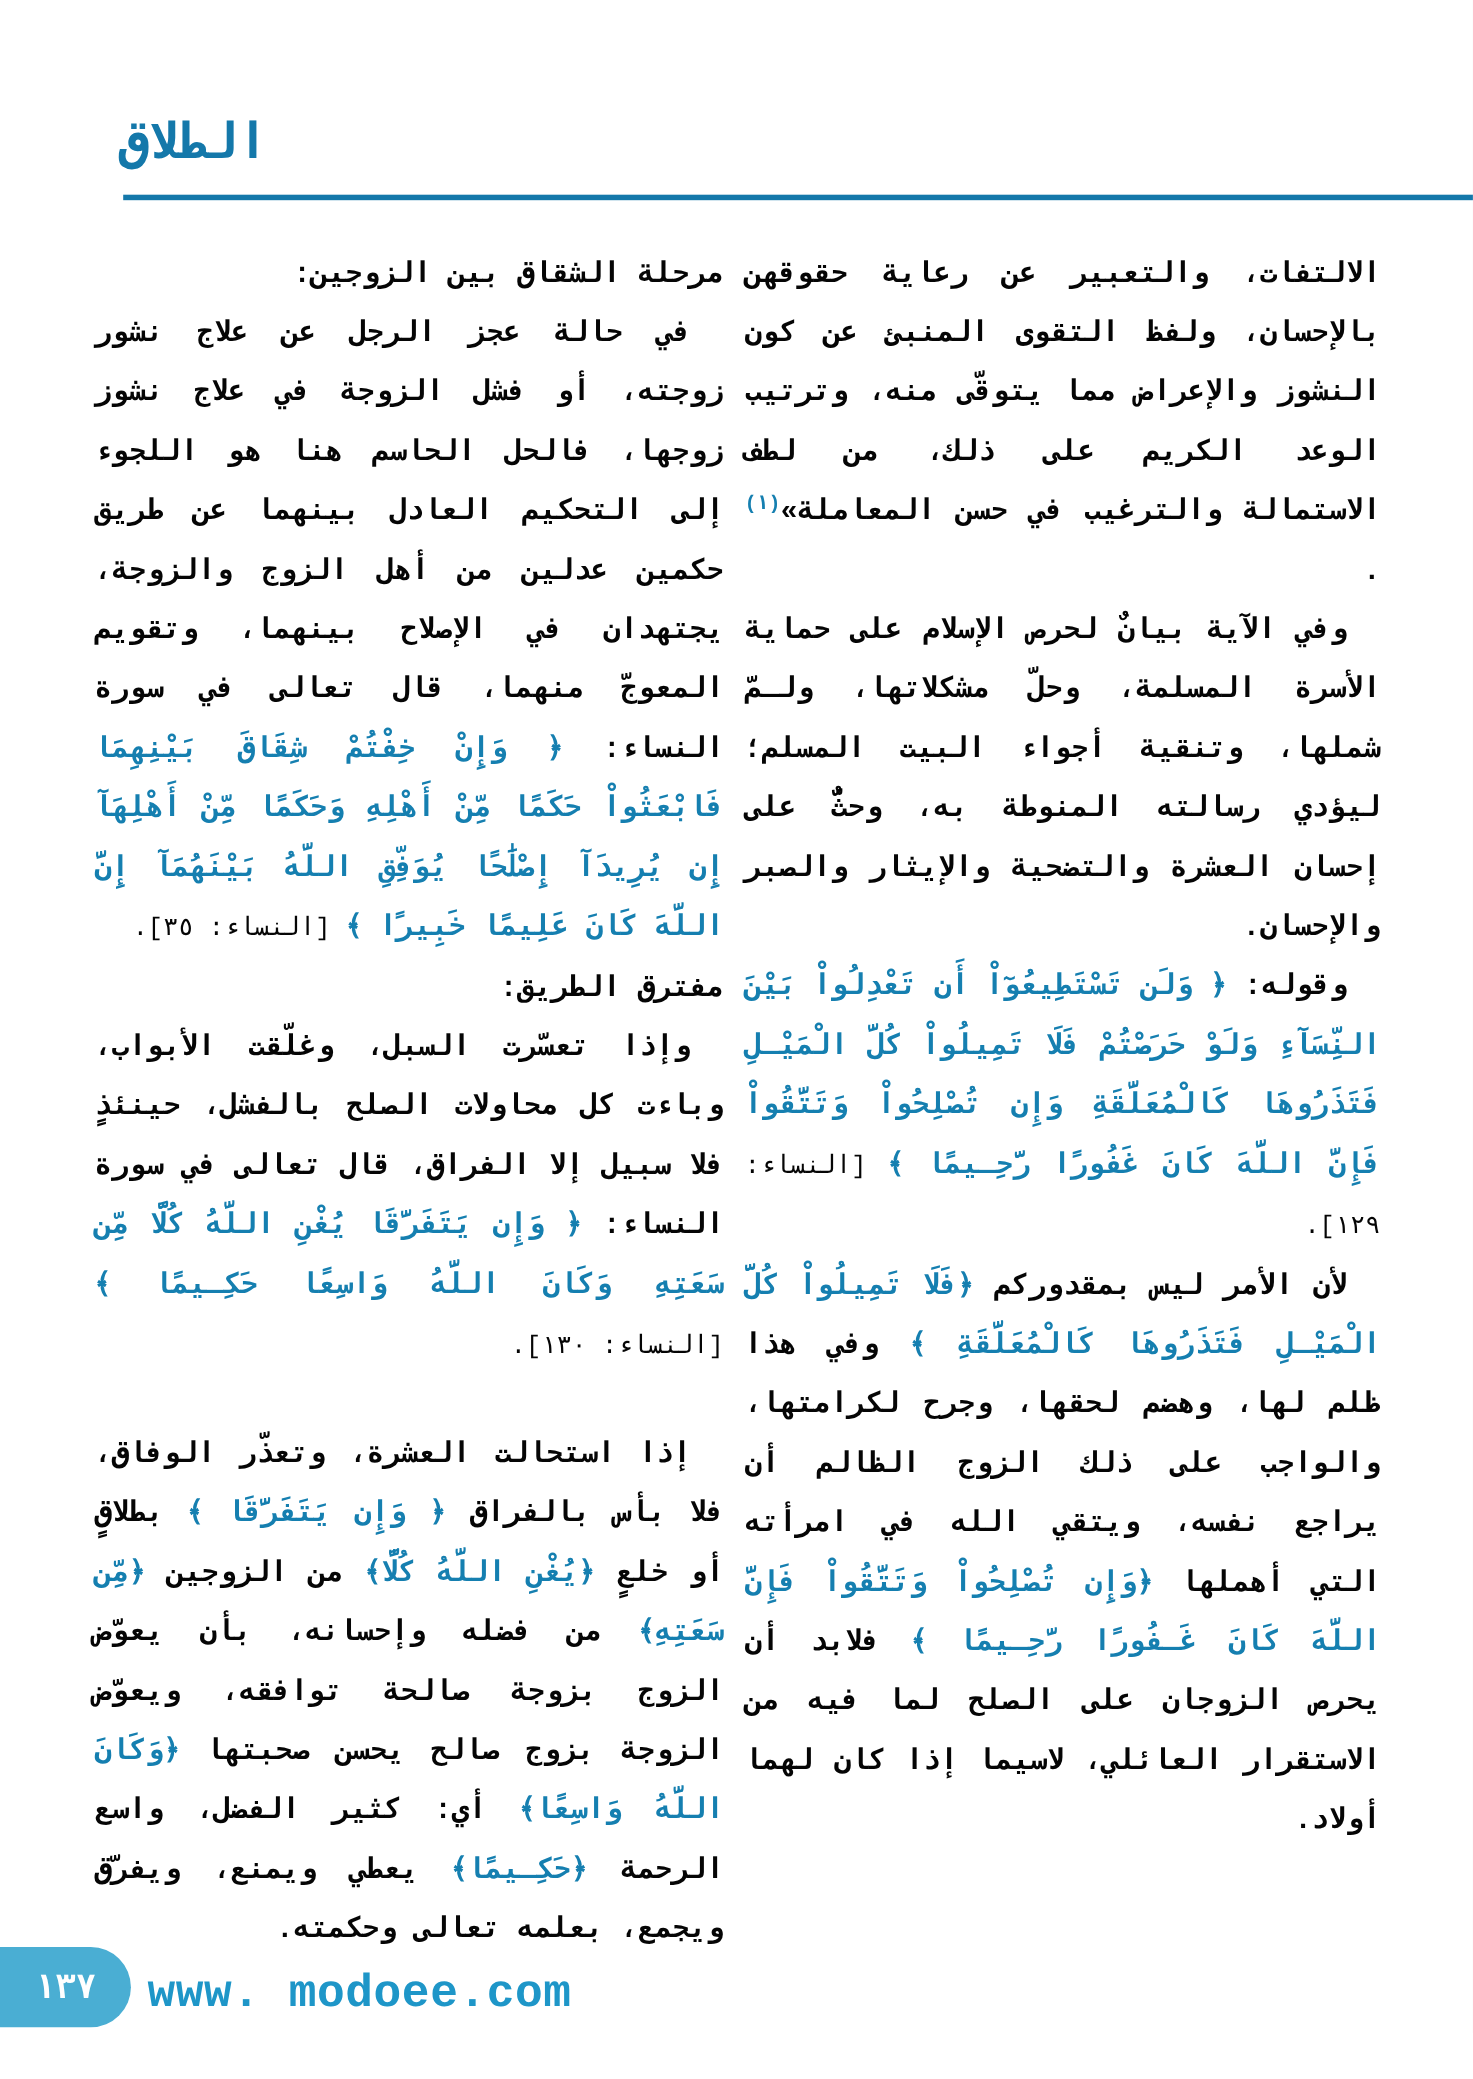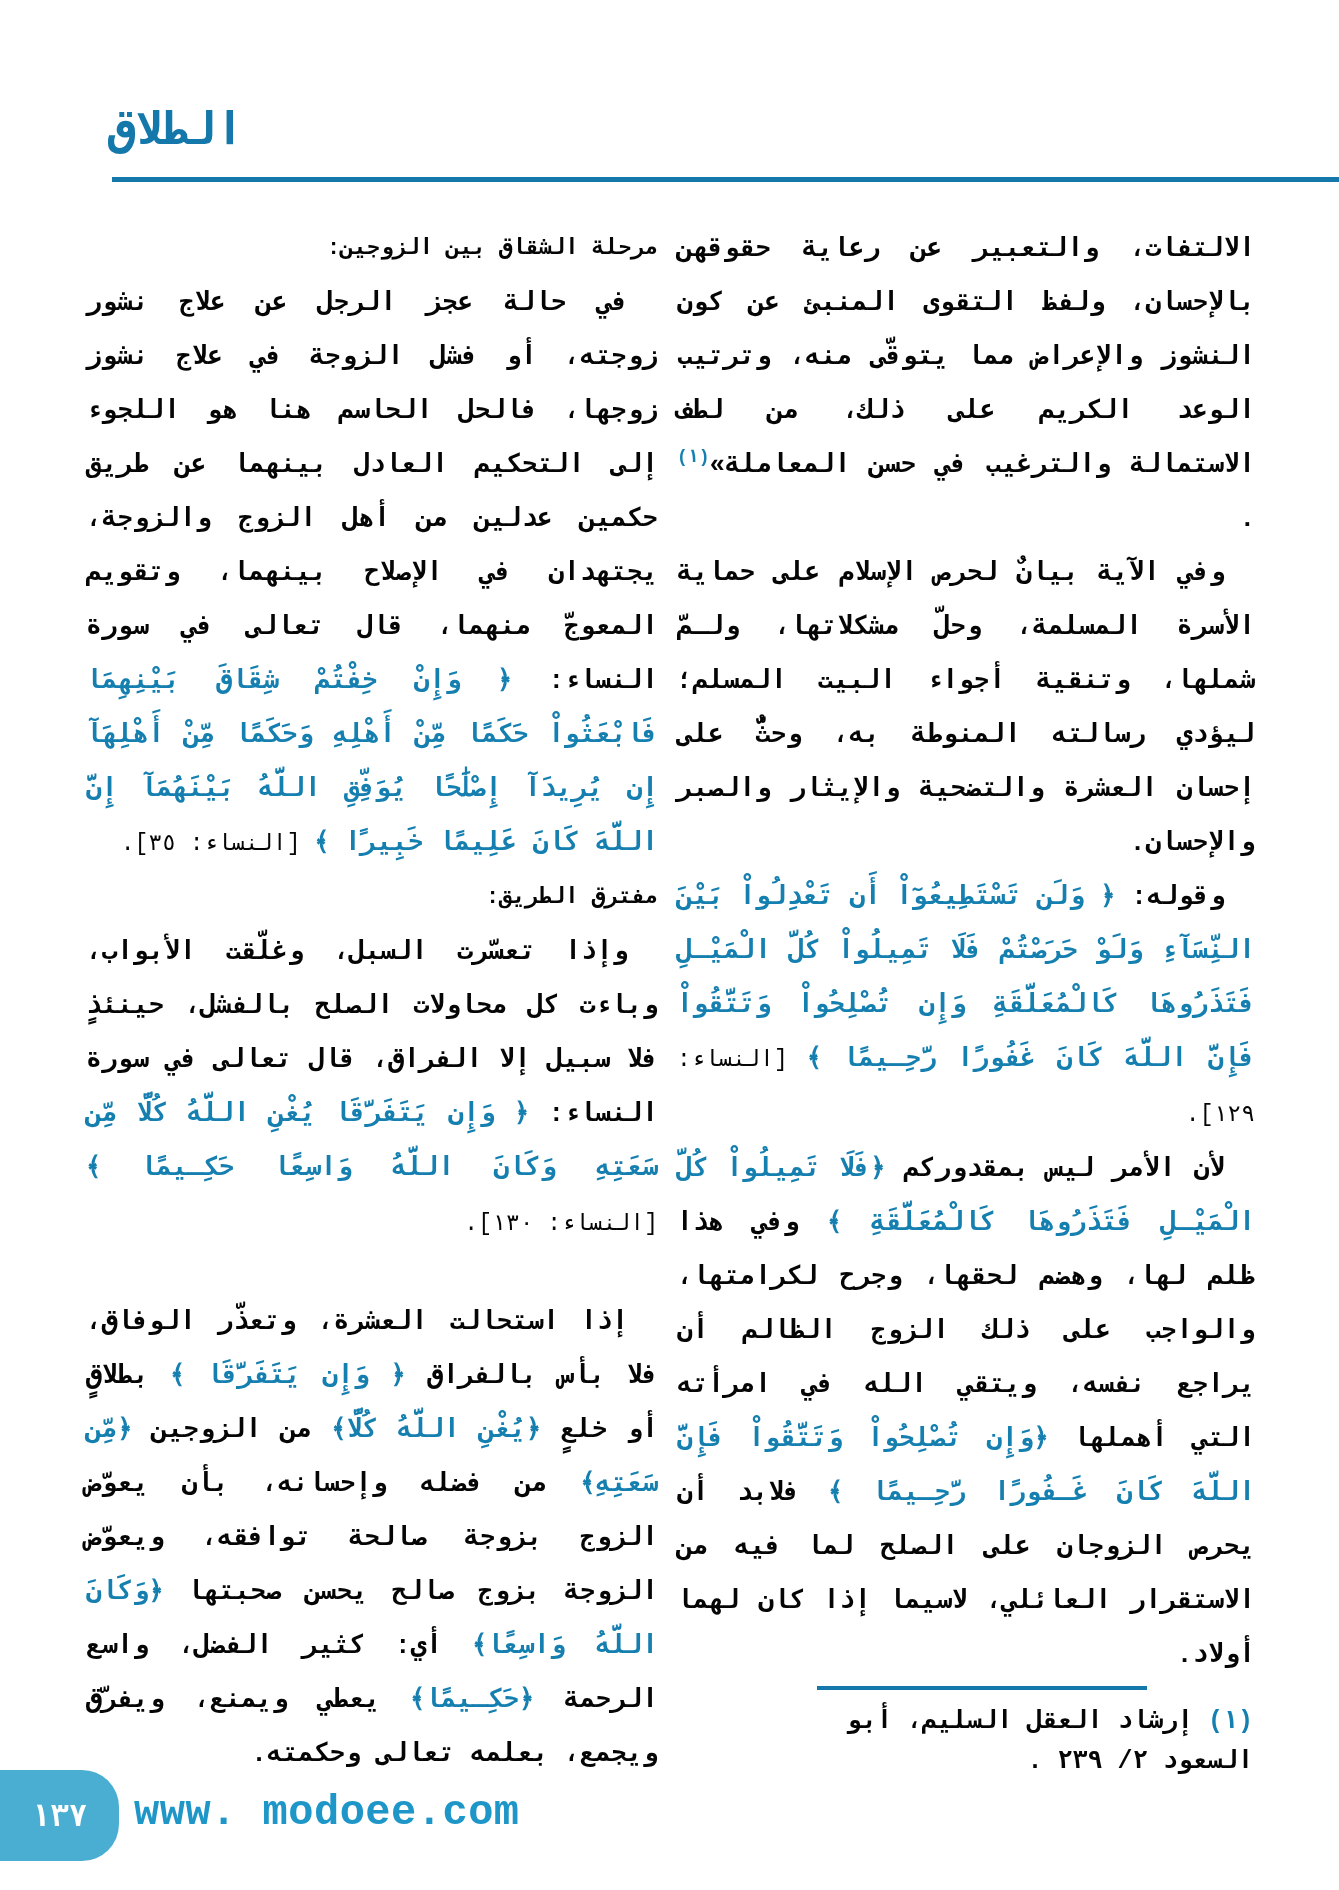--- a/index.html
+++ b/index.html
@@ -41,21 +41,21 @@
     font-size:26px;
     line-height:54px;
     font-weight:bold;
     color:var(--ink);
   }
   .col-right{right:84px;width:578px;}
   .col-left{left:86px;width:572px;}
   .column p{margin:0;}
   .column p.indent{text-indent:30px;}
   .column p.gap-before{margin-top:44px;}
-  .column p.heading{font-size:22px;}
+  .column p.heading{font-size:26px;}
   .quran{color:var(--quran);}
   .ref{font-weight:normal;font-size:23px;}
   .fn-mark{
     color:var(--quran);
     font-size:18px;
     vertical-align:super;
     line-height:0;
   }
   .footnote{
     position:absolute;
@@ -73,21 +73,21 @@
     font-size:25px;
     font-weight:bold;
     text-align:right;
     line-height:1.6;
     color:var(--ink);
   }
   .footnote-line .fn-inline{color:var(--quran);font-weight:bold;}
   .page-pill{
     position:absolute;
     left:0;top:1770px;
-    width:119px;height:91px;
+    width:119px;height:73px;
     background:var(--pill);
     border-radius:0 37px 37px 0;
     display:flex;align-items:center;justify-content:center;
     color:#ffffff;
     font-size:31px;font-weight:bold;
     direction:rtl;
   }
   .site-url{
     position:absolute;
     left:134px;top:1789px;
@@ -115,24 +115,18 @@
     </div>
 
   <div class="column col-left">
       <p class="heading"><span class="t">مرحلة الشقاق بين الزوجين:</span></p>
       <p class=" indent"><span class="t">في حالة عجز الرجل عن علاج نشور زوجته، أو فشل الزوجة في علاج نشوز زوجها، فالحل الحاسم هنا هو اللجوء إلى التحكيم العادل بينهما عن طريق حكمين عدلين من أهل الزوج والزوجة، يجتهدان في الإصلاح بينهما، وتقويم المعوجّ منهما، قال تعالى في سورة النساء: </span><span class="quran">﴿ وَإِنْ خِفْتُمْ شِقَاقَ بَيْنِهِمَا فَابْعَثُواْ حَكَمًا مِّنْ أَهْلِهِ وَحَكَمًا مِّنْ أَهْلِهَآ إِن يُرِيدَآ إِصْلَٰحًا يُوَفِّقِ اللَّهُ بَيْنَهُمَآ إِنَّ اللَّهَ كَانَ عَلِيمًا خَبِيرًا ﴾</span><span class="ref"> [النساء: ٣٥].</span></p>
       <p class="heading"><span class="t">مفترق الطريق:</span></p>
       <p class=" indent"><span class="t">وإذا تعسّرت السبل، وغلّقت الأبواب، وباءت كل محاولات الصلح بالفشل، حينئذٍ فلا سبيل إلا الفراق، قال تعالى في سورة النساء: </span><span class="quran">﴿ وَإِن يَتَفَرَّقَا يُغْنِ اللَّهُ كُلًّا مِّن سَعَتِهِ وَكَانَ اللَّهُ وَاسِعًا حَكِـيمًا ﴾</span><span class="ref"> [النساء: ١٣٠].</span></p>
       <p class=" indent gap-before"><span class="t">إذا استحالت العشرة، وتعذّر الوفاق، فلا بأس بالفراق </span><span class="quran">﴿ وَإِن يَتَفَرَّقَا ﴾</span><span class="t"> بطلاقٍ أو خلعٍ </span><span class="quran">﴿يُغْنِ اللَّهُ كُلًّا﴾</span><span class="t"> من الزوجين </span><span class="quran">﴿مِّن سَعَتِهِ﴾</span><span class="t"> من فضله وإحسانه، بأن يعوّض الزوج بزوجة صالحة توافقه، ويعوّض الزوجة بزوج صالح يحسن صحبتها </span><span class="quran">﴿وَكَانَ اللَّهُ وَاسِعًا﴾</span><span class="t"> أي: كثير الفضل، واسع الرحمة </span><span class="quran">﴿حَكِـيمًا﴾</span><span class="t"> يعطي ويمنع، ويفرّق ويجمع، بعلمه تعالى وحكمته.</span></p>
     </div>
 
-  <div class="footnote">
-    <div class="footnote-rule"></div>
-    <div class="footnote-line">
-      <span class="fn-inline">(١)</span><span> إرشاد العقل السليم، أبو السعود ٢/ ٢٣٩ .</span>
-    </div>
-  </div>
 
   <div class="page-pill">١٣٧</div>
 
   <div class="site-url">www. modoee.com</div>
 
 </div>
 
 </body></html>

